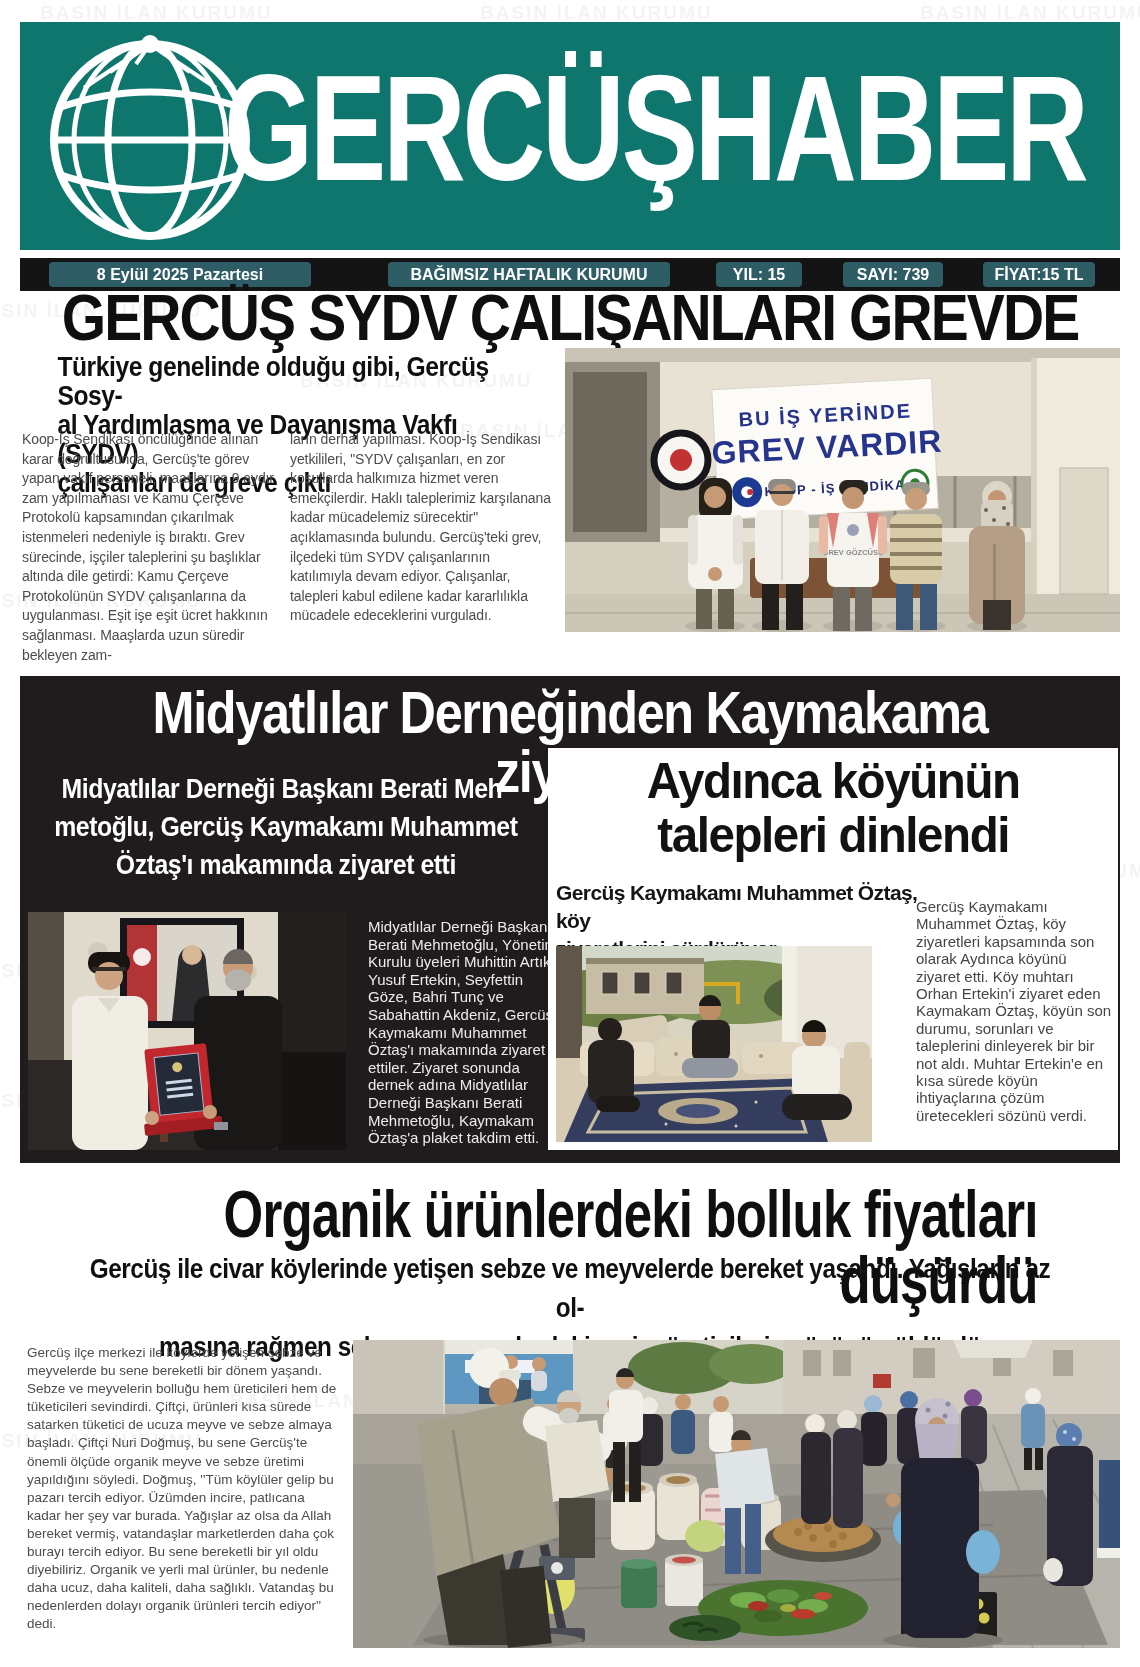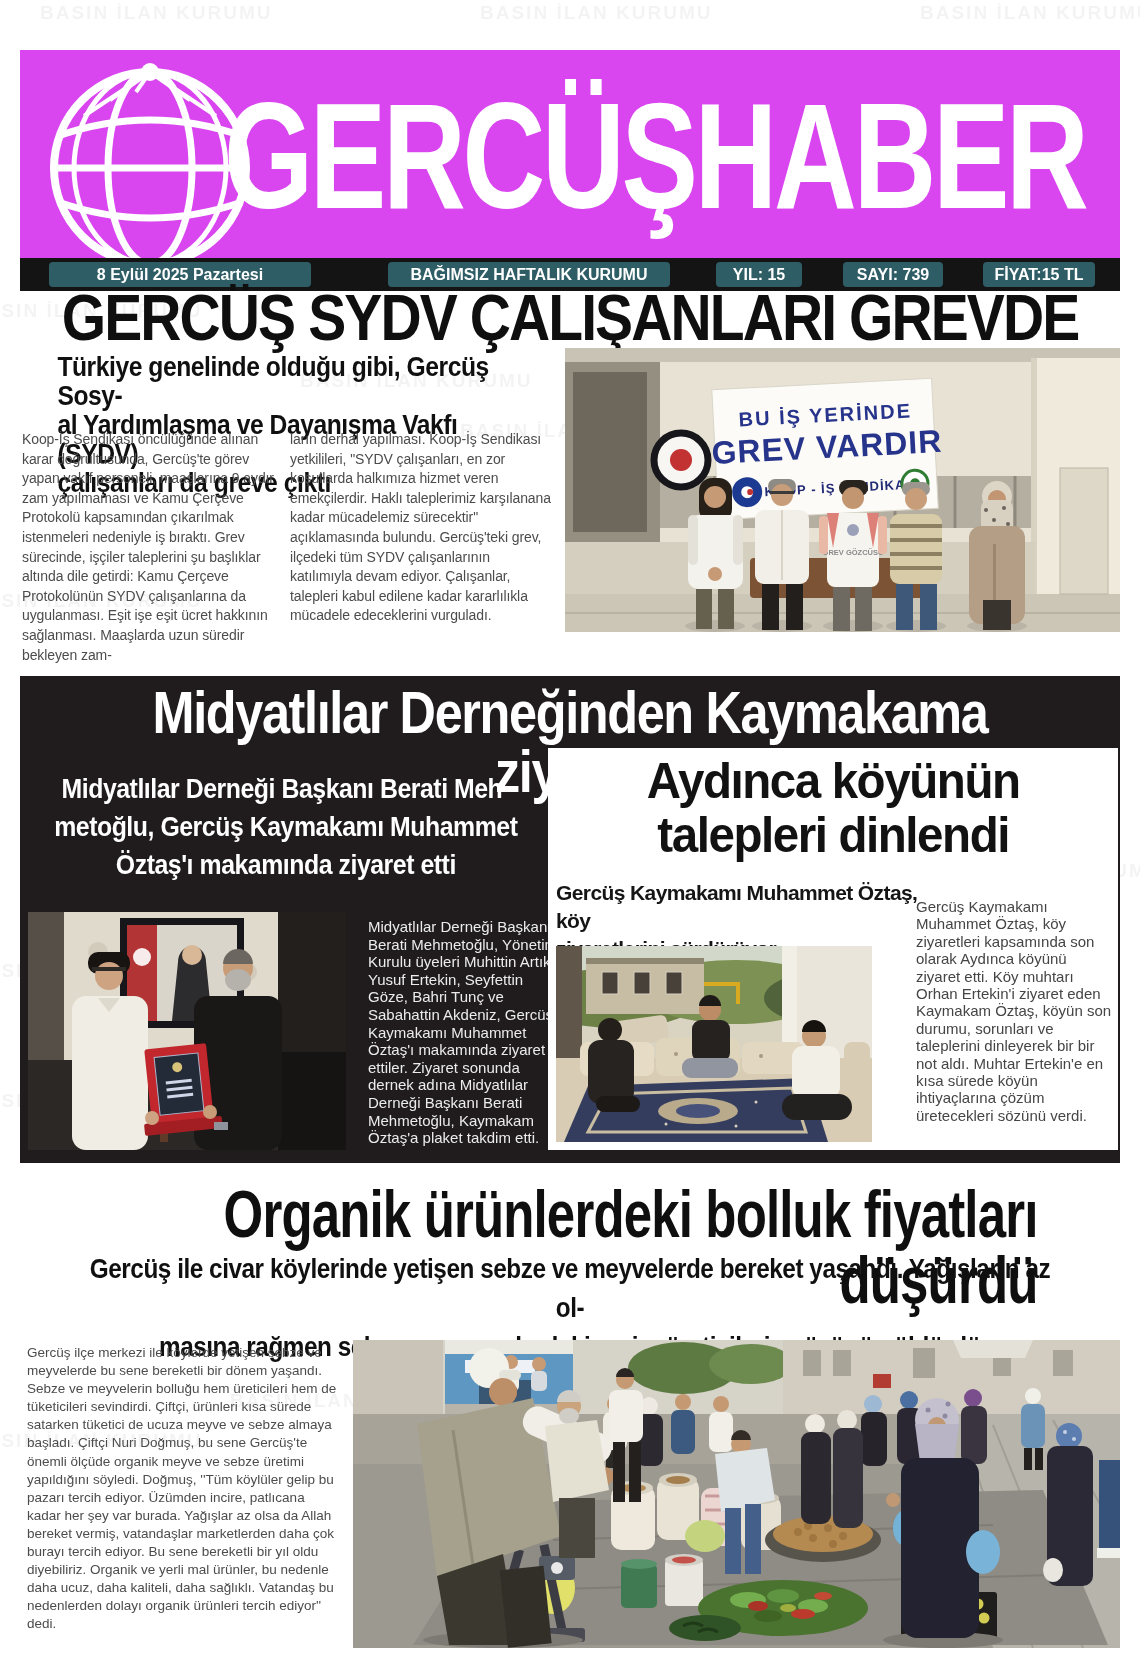--- a/index.html
+++ b/index.html
@@ -11,21 +11,21 @@
         letter-spacing:2px; white-space:nowrap; }
   .wm:nth-of-type(1){left:40px;top:2px} .wm:nth-of-type(2){left:480px;top:2px}
   .wm:nth-of-type(3){left:920px;top:2px} .wm:nth-of-type(4){left:-30px;top:300px}
   .wm:nth-of-type(5){left:300px;top:370px} .wm:nth-of-type(6){left:-30px;top:590px}
   .wm:nth-of-type(7){left:460px;top:420px} .wm:nth-of-type(8){left:-30px;top:960px}
   .wm:nth-of-type(9){left:930px;top:860px} .wm:nth-of-type(10){left:-30px;top:1090px}
   .wm:nth-of-type(11){left:230px;top:1390px} .wm:nth-of-type(12){left:-30px;top:1430px}
 
   
   .masthead { position:absolute; left:20px; top:22px; width:1100px; height:228px;
-              background:#d946ef; overflow:hidden;margin-top:28px; }
+              background:#0f766e; overflow:hidden; }
   .globe { position:absolute; left:24px; top:6px; }
   .masthead-title { position:absolute; left:204px; top:30px; font-size:135px; font-weight:700;
                     color:#fff; letter-spacing:-4px; line-height:1; white-space:nowrap;
                     transform:scale(0.85,1.12); transform-origin:left top; }
   .masthead-tagline { position:absolute; right:78px; top:170px; font-size:22px; font-style:italic;
                       color:#fff; letter-spacing:0.5px; }
 
   
   .info-bar { position:absolute; left:20px; top:258px; width:1100px; height:33px; background:#141414; }
   .info-box { position:absolute; top:4px; height:25px; background:#2e5d65; color:#fff;

